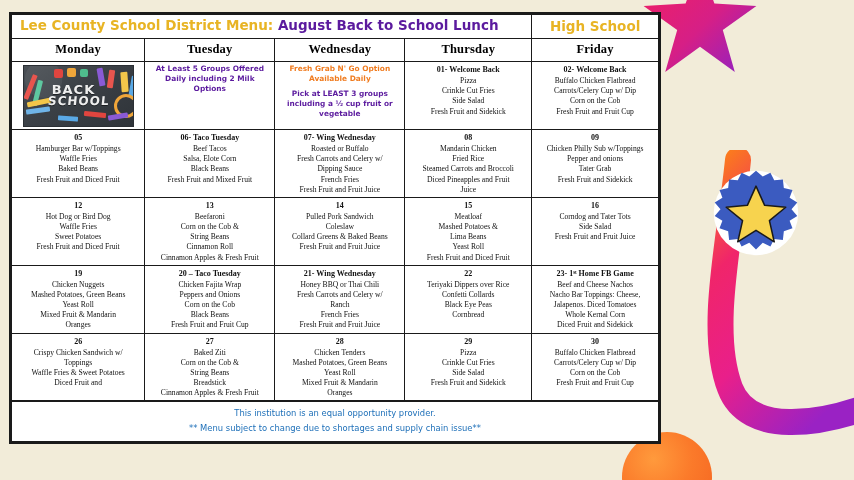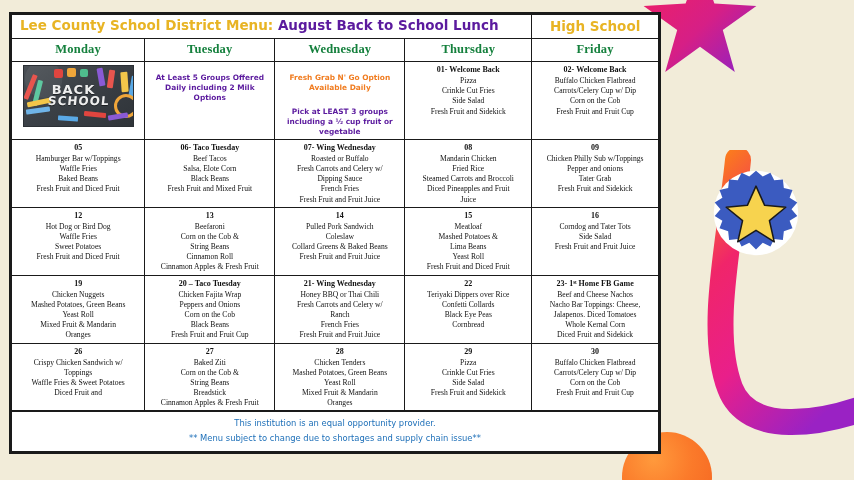--- a/index.html
+++ b/index.html
@@ -47,33 +47,33 @@
   .hs-cell{
     border:1px solid #1a1a1a;
     text-align:center !important;
     font-family:"DejaVu Sans", sans-serif;
     font-weight:bold;font-size:13.5px;color:#e8b424;
     padding:3px 0 4px 0 !important;
   }
   
   .dow{
     font-family:"Liberation Serif", serif;
-    font-weight:bold;font-size:12.5px;color:#15803d;
+    font-weight:bold;font-size:12.5px;color:#000000;
     padding:3px 0 4px 0 !important;
     letter-spacing:.2px;
   }
   
   .daynum{
     font-weight:bold;font-size:8px;color:#111;
     display:block;margin:1px 0 1px 0;line-height:1.25;
   }
   .items{font-size:7.6px;color:#111;line-height:1.34;}
   .items div{margin:0;padding:0;}
   
-  .note{font-family:"DejaVu Sans", sans-serif;font-weight:bold;line-height:1.35;margin-top:9px;}
+  .note{font-family:"DejaVu Sans", sans-serif;font-weight:bold;line-height:1.35;}
   .note-purple{color:#5b1a9e;font-size:7.4px;}
   .note-orange{color:#f07c20;font-size:7.4px;}
   .note-gap{height:5px;}
   
   .bts{
     width:111px;height:62px;margin:1px auto 0 auto;
     background:
       radial-gradient(circle at 18% 22%, rgba(255,255,255,.06) 0 18%, transparent 19%),
       linear-gradient(145deg,#4a4f55 0%,#3b4046 45%,#2f3439 100%);
     position:relative;overflow:hidden;border:1px solid #2b2f34;box-sizing:border-box;

